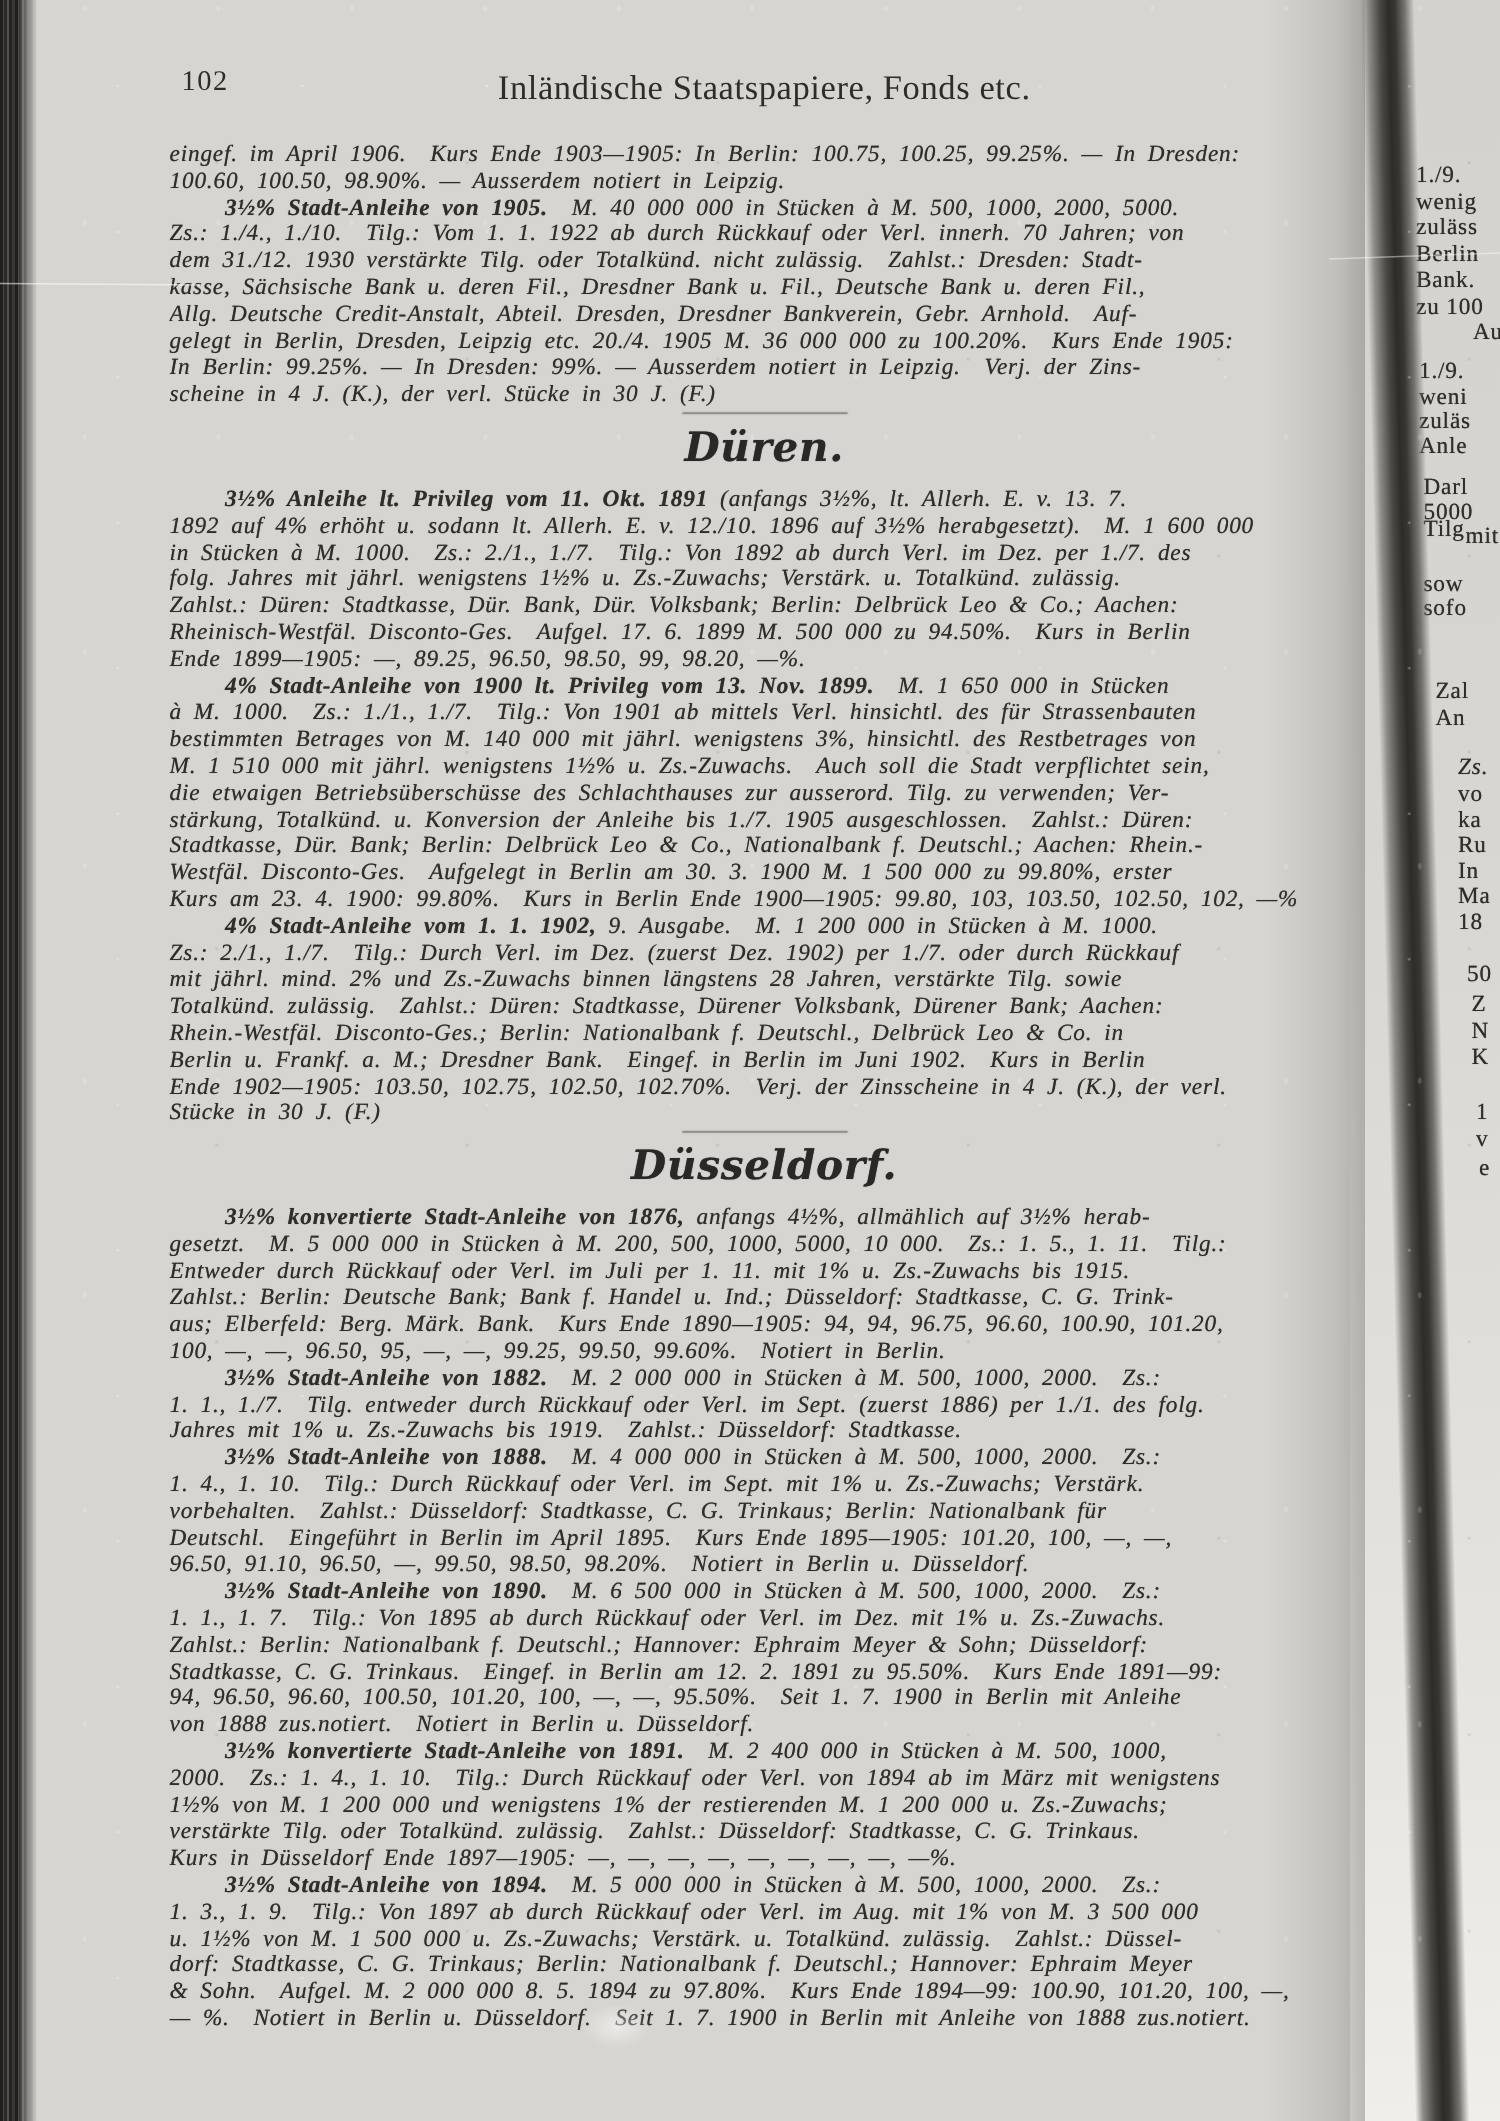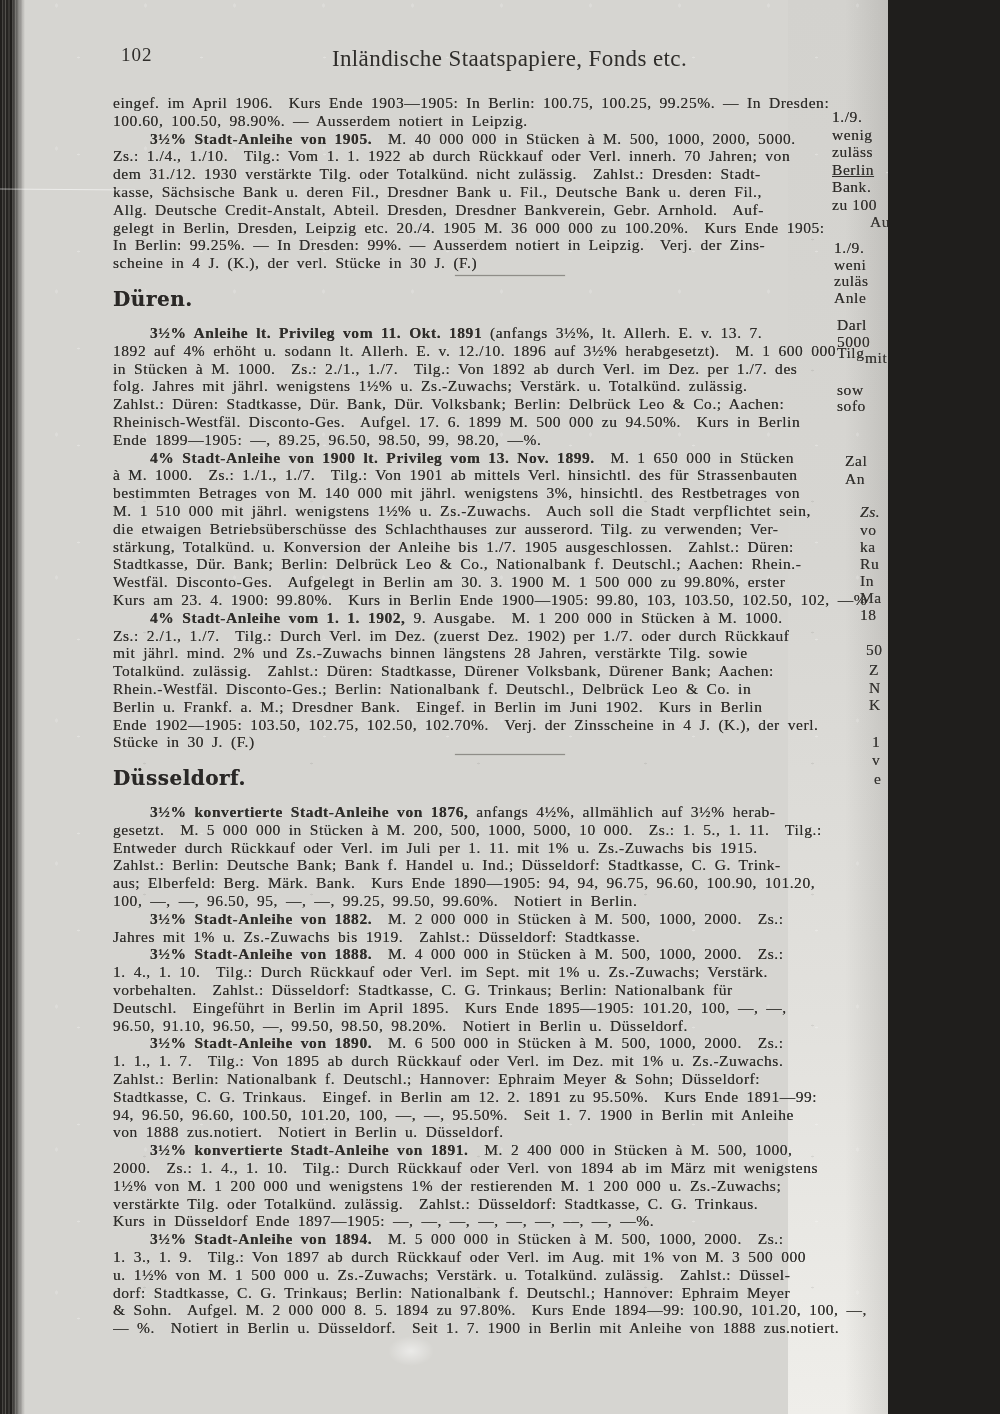--- a/index.html
+++ b/index.html
@@ -1,17 +1,17 @@
 <!DOCTYPE html>
 <html><head>
 <meta charset="utf-8">
 <style>
   html,body{margin:0;padding:0;background:#1f1e1c;}
   .page{
-    position:relative;width:888px;height:1414px;overflow:hidden;
+    position:relative;width:1000px;height:1414px;overflow:hidden;
     background:var(--paper,#d6d5d1);
     font-family:"Liberation Serif",serif;
     color:var(--ink,#2f2d2a);
   }
   
   .grain{
     position:absolute;inset:0;z-index:6;pointer-events:none;opacity:.5;
     background-image:
       radial-gradient(rgba(255,255,255,.55) 1px, transparent 1.4px),
       radial-gradient(rgba(40,38,34,.18) 1px, transparent 1.4px),
@@ -24,32 +24,32 @@
     position:absolute;left:0;top:0;width:26px;height:100%;z-index:4;
     background:
       linear-gradient(90deg, rgba(214,213,209,0) 0%, rgba(214,213,209,0) 45%, rgba(214,213,209,1) 96%),
       repeating-linear-gradient(90deg,#211f1d 0 2px,#474542 2px 3px,#2b2927 3px 5px,#53514d 5px 6px,#262422 6px 8px,#3a3835 8px 10px);
   }
   .header-row{position:absolute;left:113px;top:44px;width:793px;height:24px;z-index:2;}
   .pagenum{position:absolute;left:8px;top:0;font-size:19px;letter-spacing:1px;}
   .runhead{position:absolute;left:0;right:0;top:2px;text-align:center;font-size:23px;letter-spacing:.4px;}
   .text-column{
     position:absolute;left:113px;top:94px;width:793px;height:1290px;
-    overflow:hidden;z-index:2;
+    overflow:hidden;z-index:2;font-style:italic;
   }
   .line{
     white-space:pre;height:17.8px;line-height:17.8px;
     font-size:15.5px;letter-spacing:.55px;word-spacing:3.5px;
     text-shadow:0 0 .5px rgba(47,45,42,.75);
   }
   .line.indent{padding-left:37px;}
   .lead{font-weight:bold;}
   .heading{
-    margin:6px 0 8px;text-align:left;font-weight:bold;
-    font-family:"DejaVu Serif",serif;font-size:20px;line-height:34px;
+    margin:6px 0 8px;text-align:center;font-weight:bold;
+    font-family:"DejaVu Serif",serif;font-size:27px;line-height:34px;
     letter-spacing:.5px;color:#2a2826;text-shadow:0 0 .6px rgba(42,40,38,.7);
   }
   .divider{width:110px;height:1px;background:#8f8d88;margin:3px auto 0;box-shadow:0 0 1px rgba(90,88,84,.7);}
   
   .gutter-shadow{
     position:absolute;top:0;left:845px;width:65px;height:100%;z-index:3;
     background:linear-gradient(90deg, rgba(100,98,94,0) 0%, rgba(100,98,94,.18) 70%, rgba(80,78,74,.32) 100%);
   }
   
   .next-page{
@@ -144,20 +144,21 @@
         <div class="paragraph">
           <div class="line indent"><span class="lead">3½% konvertierte Stadt-Anleihe von 1876,</span> anfangs 4½%, allmählich auf 3½% herab-</div>
           <div class="line">gesetzt.  M. 5 000 000 in Stücken à M. 200, 500, 1000, 5000, 10 000.  Zs.: 1. 5., 1. 11.  Tilg.:</div>
           <div class="line">Entweder durch Rückkauf oder Verl. im Juli per 1. 11. mit 1% u. Zs.-Zuwachs bis 1915.</div>
           <div class="line">Zahlst.: Berlin: Deutsche Bank; Bank f. Handel u. Ind.; Düsseldorf: Stadtkasse, C. G. Trink-</div>
           <div class="line">aus; Elberfeld: Berg. Märk. Bank.  Kurs Ende 1890—1905: 94, 94, 96.75, 96.60, 100.90, 101.20,</div>
           <div class="line">100, —, —, 96.50, 95, —, —, 99.25, 99.50, 99.60%.  Notiert in Berlin.</div>
         </div>
         <div class="paragraph">
           <div class="line indent"><span class="lead">3½% Stadt-Anleihe von 1882.</span>  M. 2 000 000 in Stücken à M. 500, 1000, 2000.  Zs.:</div>
+          <div class="line">1. 1., 1./7.  Tilg. entweder durch Rückkauf oder Verl. im Sept. (zuerst 1886) per 1./1. des folg.</div>
           <div class="line">Jahres mit 1% u. Zs.-Zuwachs bis 1919.  Zahlst.: Düsseldorf: Stadtkasse.</div>
         </div>
         <div class="paragraph">
           <div class="line indent"><span class="lead">3½% Stadt-Anleihe von 1888.</span>  M. 4 000 000 in Stücken à M. 500, 1000, 2000.  Zs.:</div>
           <div class="line">1. 4., 1. 10.  Tilg.: Durch Rückkauf oder Verl. im Sept. mit 1% u. Zs.-Zuwachs; Verstärk.</div>
           <div class="line">vorbehalten.  Zahlst.: Düsseldorf: Stadtkasse, C. G. Trinkaus; Berlin: Nationalbank für</div>
           <div class="line">Deutschl.  Eingeführt in Berlin im April 1895.  Kurs Ende 1895—1905: 101.20, 100, —, —,</div>
           <div class="line">96.50, 91.10, 96.50, —, 99.50, 98.50, 98.20%.  Notiert in Berlin u. Düsseldorf.</div>
         </div>
         <div class="paragraph">
@@ -184,21 +185,21 @@
           <div class="line">— %.  Notiert in Berlin u. Düsseldorf.  Seit 1. 7. 1900 in Berlin mit Anleihe von 1888 zus.notiert.</div>
         </div>
       </div>
     </div>
 
   <div class="gutter-shadow"></div>
   <div class="next-page">
       <span class="frag" style="left: 44px; top: 108px;">1./9.</span>
       <span class="frag" style="left: 44px; top: 126px;">wenig</span>
       <span class="frag" style="left: 44px; top: 143px;">zuläss</span>
-      <span class="frag" style="left: 44px; top: 161px; text-decoration: underline;">Berlin</span>
+      <span class="frag" style="left: 44px; top: 161px;">Berlin</span>
       <span class="frag" style="left: 44px; top: 178px;">Bank.</span>
       <span class="frag" style="left: 44px; top: 196px;">zu 100</span>
       <span class="frag" style="left: 44px; top: 213px; padding-left: 38px;">Ausse</span>
       <span class="frag" style="left: 46px; top: 239px;">1./9.</span>
       <span class="frag" style="left: 46px; top: 256px;">weni</span>
       <span class="frag" style="left: 46px; top: 272px;">zuläs</span>
       <span class="frag" style="left: 46px; top: 289px;">Anle</span>
       <span class="frag" style="left: 49px; top: 316px;">Darl</span>
       <span class="frag" style="left: 49px; top: 333px;">5000</span>
       <span class="frag" style="left: 49px; top: 349px; padding-left: 28px;">mit</span>

